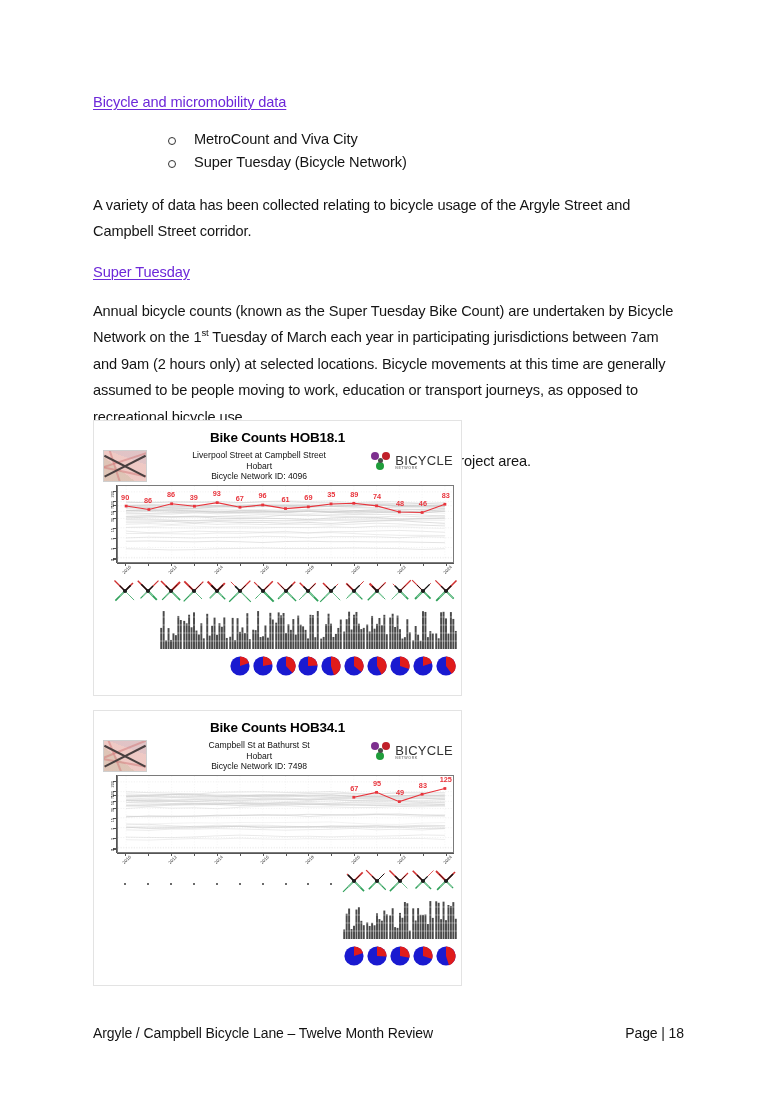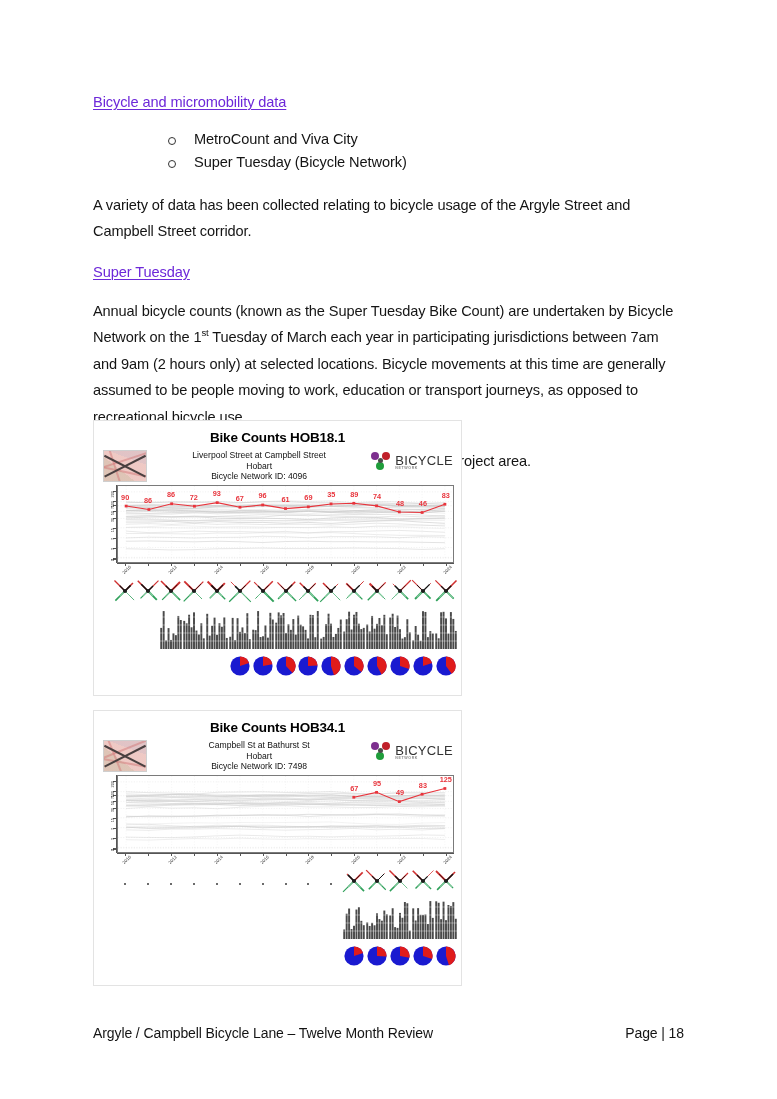--- a/index.html
+++ b/index.html
@@ -339,21 +339,21 @@
               <rect x="275.7428571428572" y="25.190359745461215" width="2.8" height="2.8" fill="#e8343c"></rect>
               <rect x="298.1714285714286" y="25.79826988801843" width="2.8" height="2.8" fill="#e8343c"></rect>
               <rect x="320.6" y="17.327623040144893" width="2.8" height="2.8" fill="#e8343c"></rect>
             </g>
         </svg>
       </div>
       <div class="data-labels" style="position: absolute; inset: 0px 0px 0px 16px; pointer-events: none;">
           <div style="position: absolute; left: 2.42424%; top: 9.71364%; transform: translateX(-50%); font: bold 7.3px &quot;Liberation Sans&quot;, sans-serif; color: rgb(232, 52, 60);">90</div>
           <div style="position: absolute; left: 9.22078%; top: 14.2699%; transform: translateX(-50%); font: bold 7.3px &quot;Liberation Sans&quot;, sans-serif; color: rgb(232, 52, 60);">86</div>
           <div style="position: absolute; left: 16.0173%; top: 6.68682%; transform: translateX(-50%); font: bold 7.3px &quot;Liberation Sans&quot;, sans-serif; color: rgb(232, 52, 60);">86</div>
-          <div style="position: absolute; left: 22.8139%; top: 9.9681%; transform: translateX(-50%); font: bold 7.3px &quot;Liberation Sans&quot;, sans-serif; color: rgb(232, 52, 60);">72</div>
+          <div style="position: absolute; left: 22.8139%; top: 9.9681%; transform: translateX(-50%); font: bold 7.3px &quot;Liberation Sans&quot;, sans-serif; color: rgb(232, 52, 60);">39</div>
           <div style="position: absolute; left: 29.6104%; top: 5.23952%; transform: translateX(-50%); font: bold 7.3px &quot;Liberation Sans&quot;, sans-serif; color: rgb(232, 52, 60);">93</div>
           <div style="position: absolute; left: 36.4069%; top: 11.2951%; transform: translateX(-50%); font: bold 7.3px &quot;Liberation Sans&quot;, sans-serif; color: rgb(232, 52, 60);">67</div>
           <div style="position: absolute; left: 43.2035%; top: 8.25559%; transform: translateX(-50%); font: bold 7.3px &quot;Liberation Sans&quot;, sans-serif; color: rgb(232, 52, 60);">96</div>
           <div style="position: absolute; left: 50%; top: 13.0226%; transform: translateX(-50%); font: bold 7.3px &quot;Liberation Sans&quot;, sans-serif; color: rgb(232, 52, 60);">61</div>
           <div style="position: absolute; left: 56.7965%; top: 10.7529%; transform: translateX(-50%); font: bold 7.3px &quot;Liberation Sans&quot;, sans-serif; color: rgb(232, 52, 60);">69</div>
           <div style="position: absolute; left: 63.5931%; top: 6.90303%; transform: translateX(-50%); font: bold 7.3px &quot;Liberation Sans&quot;, sans-serif; color: rgb(232, 52, 60);">35</div>
           <div style="position: absolute; left: 70.3896%; top: 6.05279%; transform: translateX(-50%); font: bold 7.3px &quot;Liberation Sans&quot;, sans-serif; color: rgb(232, 52, 60);">89</div>
           <div style="position: absolute; left: 77.1861%; top: 9.4626%; transform: translateX(-50%); font: bold 7.3px &quot;Liberation Sans&quot;, sans-serif; color: rgb(232, 52, 60);">74</div>
           <div style="position: absolute; left: 83.9827%; top: 17.4235%; transform: translateX(-50%); font: bold 7.3px &quot;Liberation Sans&quot;, sans-serif; color: rgb(232, 52, 60);">48</div>
           <div style="position: absolute; left: 90.7792%; top: 18.2029%; transform: translateX(-50%); font: bold 7.3px &quot;Liberation Sans&quot;, sans-serif; color: rgb(232, 52, 60);">46</div>

